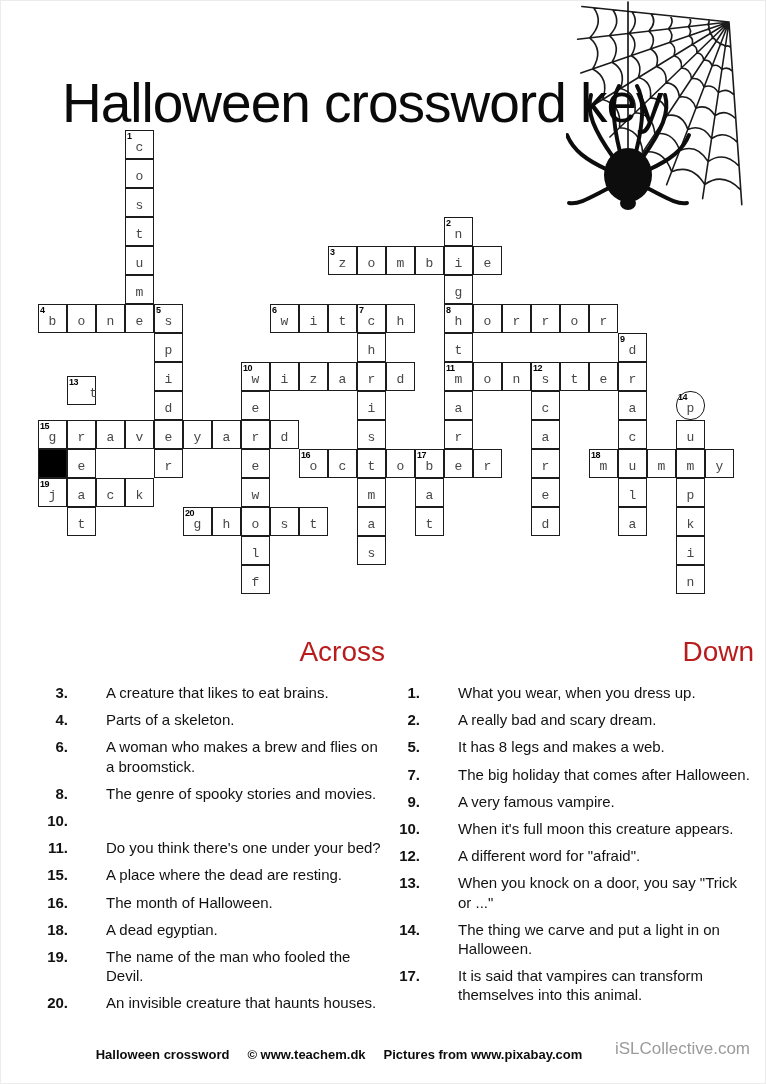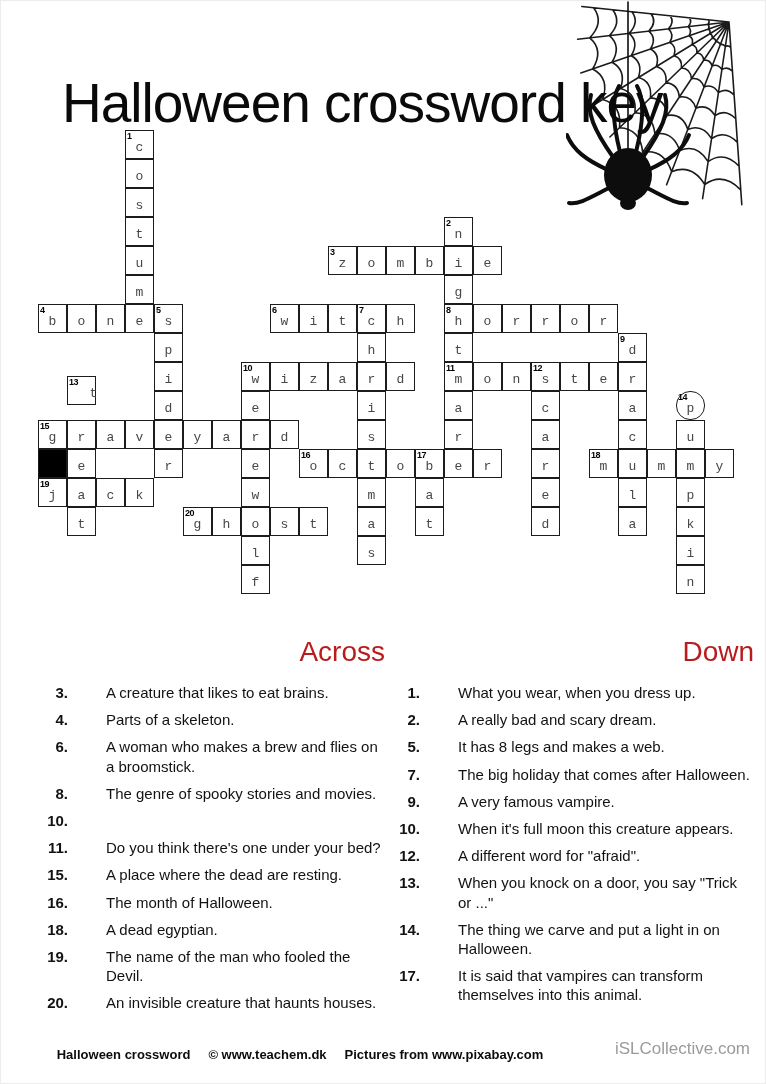--- a/index.html
+++ b/index.html
@@ -32,21 +32,21 @@
   #across-col{left:40px;width:345px;}
   #down-col{left:392px;width:362px;}
   .clues h2{
     margin:0 0 15px 0;text-align:right;font-size:28px;font-weight:400;color:#b91c1c;
   }
   .clue{display:flex;margin-bottom:8px;font-size:15px;line-height:1.28;color:#121212;}
   .clue .n{font-weight:bold;flex:0 0 28px;width:28px;text-align:right;margin-right:7px;}
   .clue .t{flex:1;margin-left:31px;}
   .footer-credit{
     position:absolute;left:0;top:1047px;width:600px;text-align:center;
-    font-size:13px;font-weight:bold;color:#0c0c0c;z-index:2;white-space:nowrap;
+    font-size:13px;font-weight:bold;color:#0c0c0c;z-index:2;white-space:nowrap;padding-left:39px;
   }
   .footer-credit span{margin:0 9px;}
   .watermark{
     position:absolute;right:16px;top:1039px;font-size:17px;color:#9b9b9b;z-index:2;
   }
 </style>
 </head>
 <body>
 
 <h1 class="page-title">Halloween crossword key</h1>

